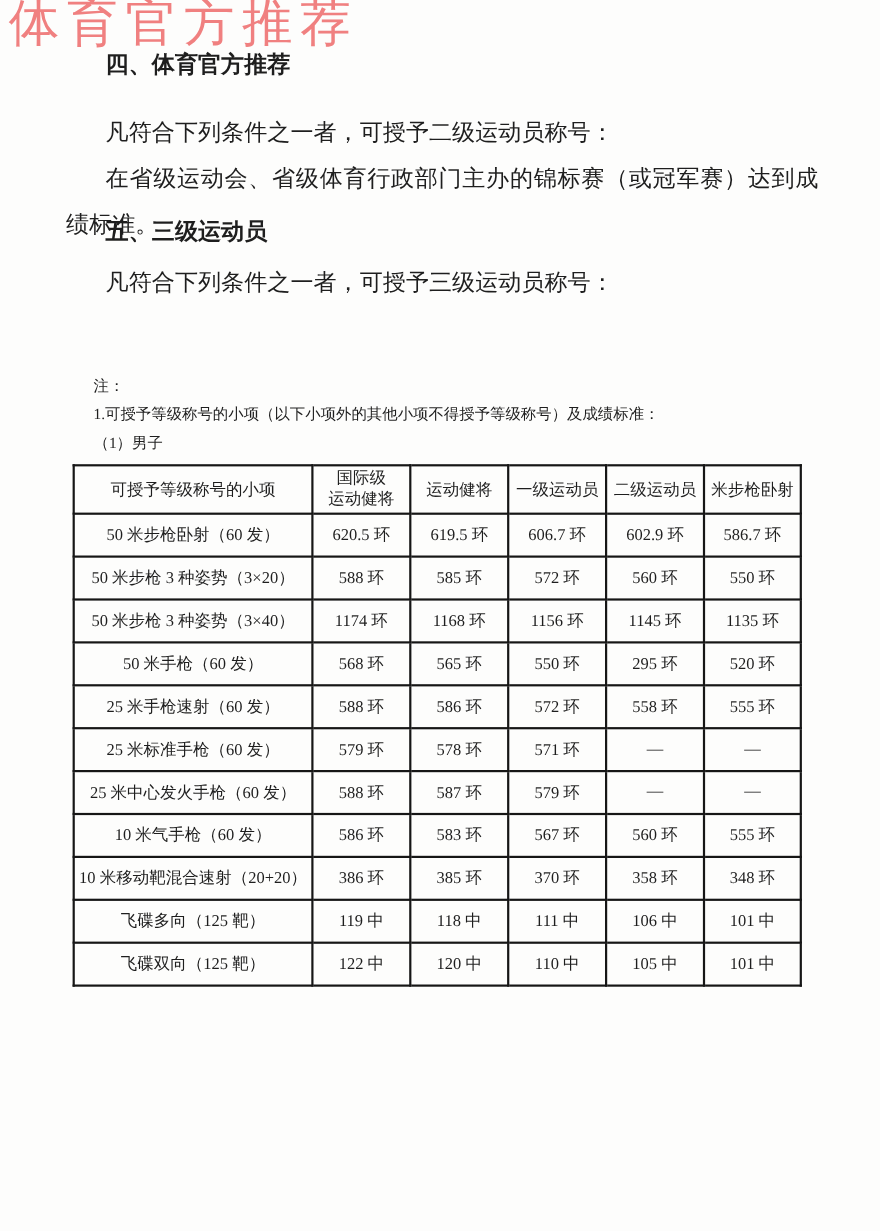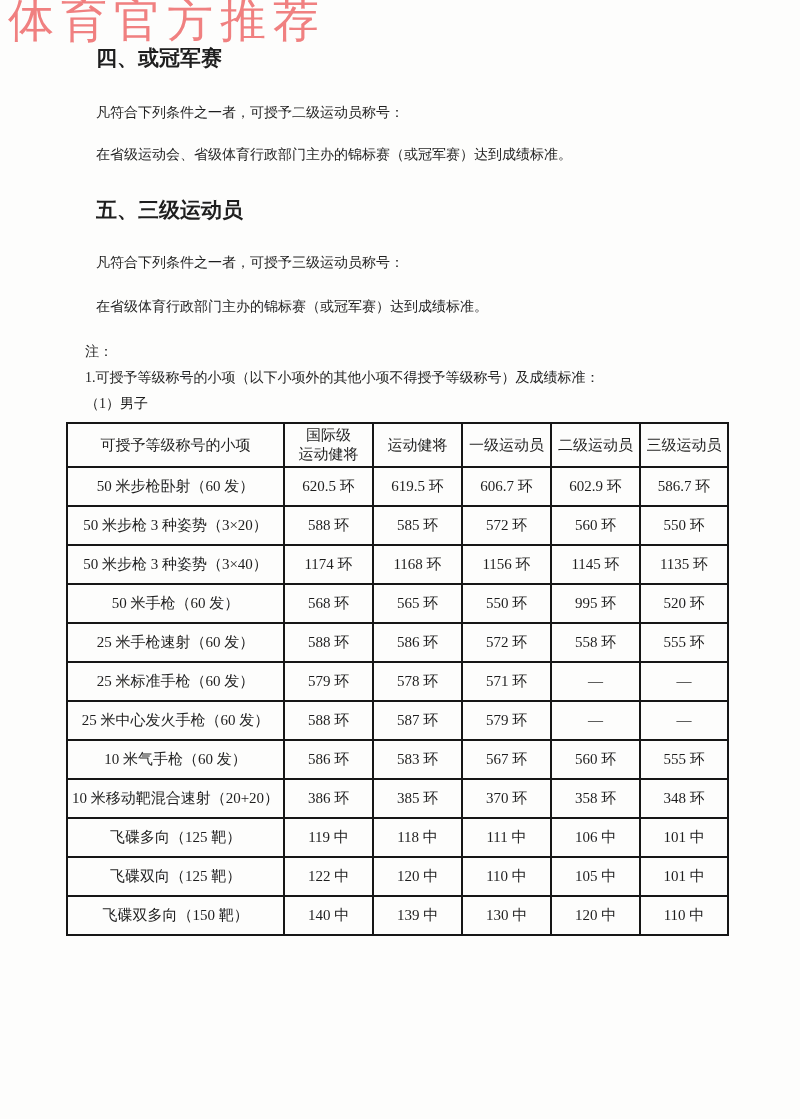--- a/index.html
+++ b/index.html
@@ -17,21 +17,21 @@
     font-weight:400;white-space:nowrap;
     z-index:2;
   }
   .h2{
     position:absolute;left:96px;
     font-size:21px;font-weight:bold;line-height:24px;
     white-space:nowrap;z-index:1;
   }
   .para{
     position:absolute;left:60px;width:684px;
-    font-size:14px;line-height:42px;text-indent:36px;
+    font-size:21px;line-height:42px;text-indent:36px;
     text-align:justify;
   }
   .note{
     position:absolute;left:85px;width:660px;
     font-size:14px;line-height:18px;
     white-space:nowrap;
   }
   table.standards{
     position:absolute;left:66px;top:422px;
     width:661px;border-collapse:collapse;table-layout:fixed;
@@ -47,27 +47,26 @@
   table.standards tbody tr{height:39px;margin-left:14px;}
   th.multiline{white-space:pre-line;line-height:19px;}
 </style>
 </head>
 <body>
 
 <div class="page">
 
   <div class="watermark" style="color: rgb(240, 128, 128);">体育官方推荐</div>
 
-  <div class="h2" style="top:46px">四、或冠军赛</div>
+  <div class="h2" style="top:46px">四、体育官方推荐</div>
   <p class="para" style="top:78px">凡符合下列条件之一者，可授予二级运动员称号：</p>
   <p class="para" style="top:120px">在省级运动会、省级体育行政部门主办的锦标赛（或冠军赛）达到成绩标准。</p>
 
   <div class="h2" style="top:198px">五、三级运动员</div>
-  <p class="para" style="top:228px">凡符合下列条件之一者，可授予三级运动员称号：</p>
-  <p class="para" style="top:272px">在省级体育行政部门主办的锦标赛（或冠军赛）达到成绩标准。</p>
+  <p class="para" style="top:215px">凡符合下列条件之一者，可授予三级运动员称号：</p>
 
   <div class="note" style="top:343px">注：</div>
   <div class="note" style="top:369px">1.可授予等级称号的小项（以下小项外的其他小项不得授予等级称号）及成绩标准：</div>
   <div class="note" style="top:395px">（1）男子</div>
 
   <table class="standards">
     <colgroup>
       <col style="width:217px">
         <col style="width:89px">
         <col style="width:89px">
@@ -76,21 +75,21 @@
         <col style="width:88px">
     </colgroup>
     <thead>
       <tr>
         <th>可授予等级称号的小项</th>
         <th class="multiline">国际级
 运动健将</th>
         <th>运动健将</th>
         <th>一级运动员</th>
         <th>二级运动员</th>
-        <th>三级运动员</th>
+        <th>米步枪卧射</th>
       </tr>
     </thead>
     <tbody>
         <tr>
           <td>50 米步枪卧射（60 发）</td>
           <td>620.5 环</td>
           <td>619.5 环</td>
           <td>606.7 环</td>
           <td>602.9 环</td>
           <td>586.7 环</td>
@@ -109,21 +108,21 @@
           <td>1168 环</td>
           <td>1156 环</td>
           <td>1145 环</td>
           <td>1135 环</td>
         </tr>
         <tr>
           <td>50 米手枪（60 发）</td>
           <td>568 环</td>
           <td>565 环</td>
           <td>550 环</td>
-          <td>995 环</td>
+          <td>295 环</td>
           <td>520 环</td>
         </tr>
         <tr>
           <td>25 米手枪速射（60 发）</td>
           <td>588 环</td>
           <td>586 环</td>
           <td>572 环</td>
           <td>558 环</td>
           <td>555 环</td>
         </tr>
@@ -168,24 +167,16 @@
           <td>101 中</td>
         </tr>
         <tr>
           <td>飞碟双向（125 靶）</td>
           <td>122 中</td>
           <td>120 中</td>
           <td>110 中</td>
           <td>105 中</td>
           <td>101 中</td>
         </tr>
-        <tr>
-          <td>飞碟双多向（150 靶）</td>
-          <td>140 中</td>
-          <td>139 中</td>
-          <td>130 中</td>
-          <td>120 中</td>
-          <td>110 中</td>
-        </tr>
       </tbody>
   </table>
 
 </div>
 
 </body></html>

